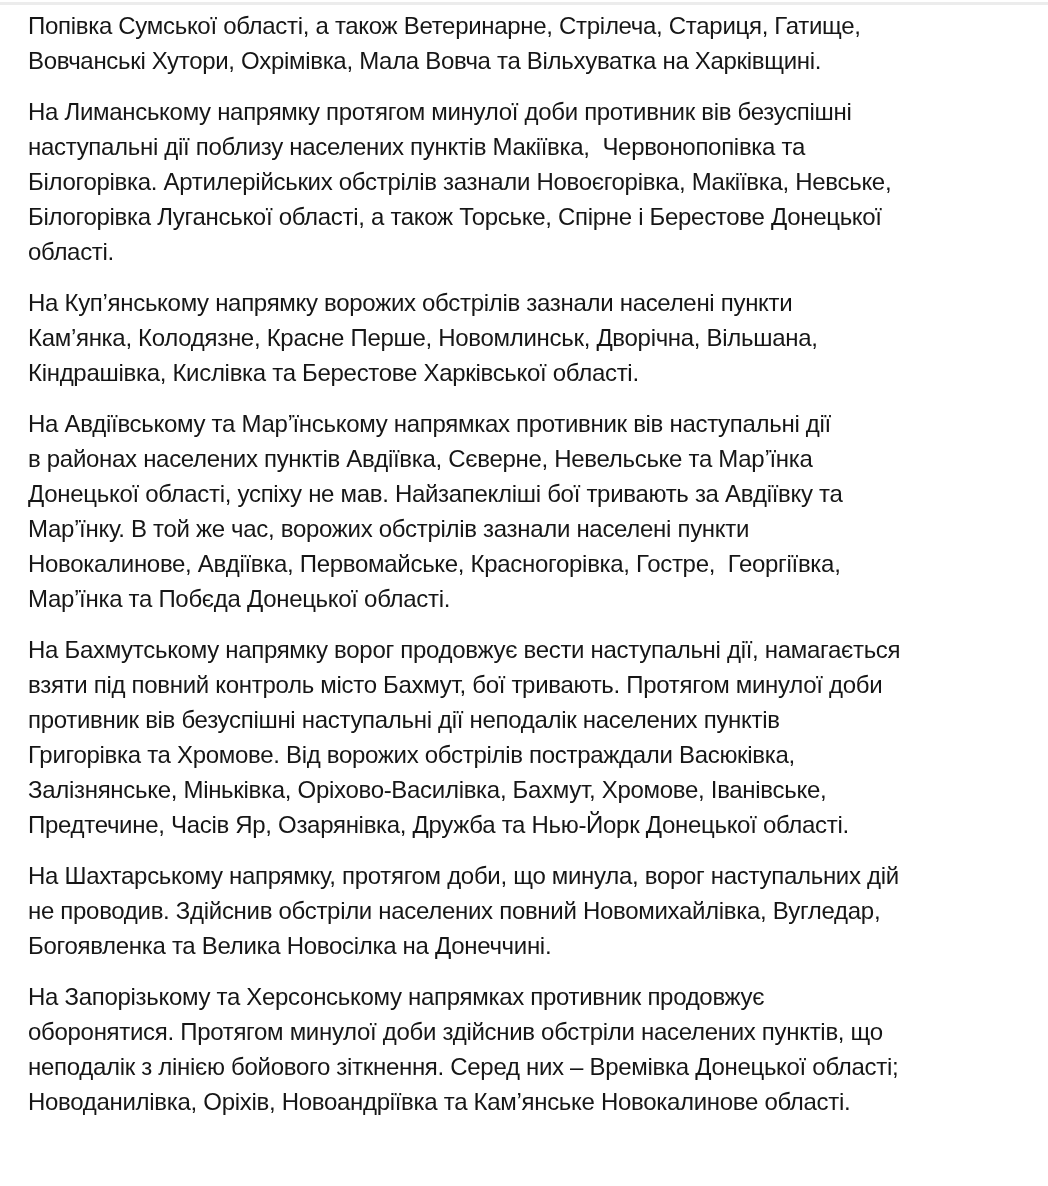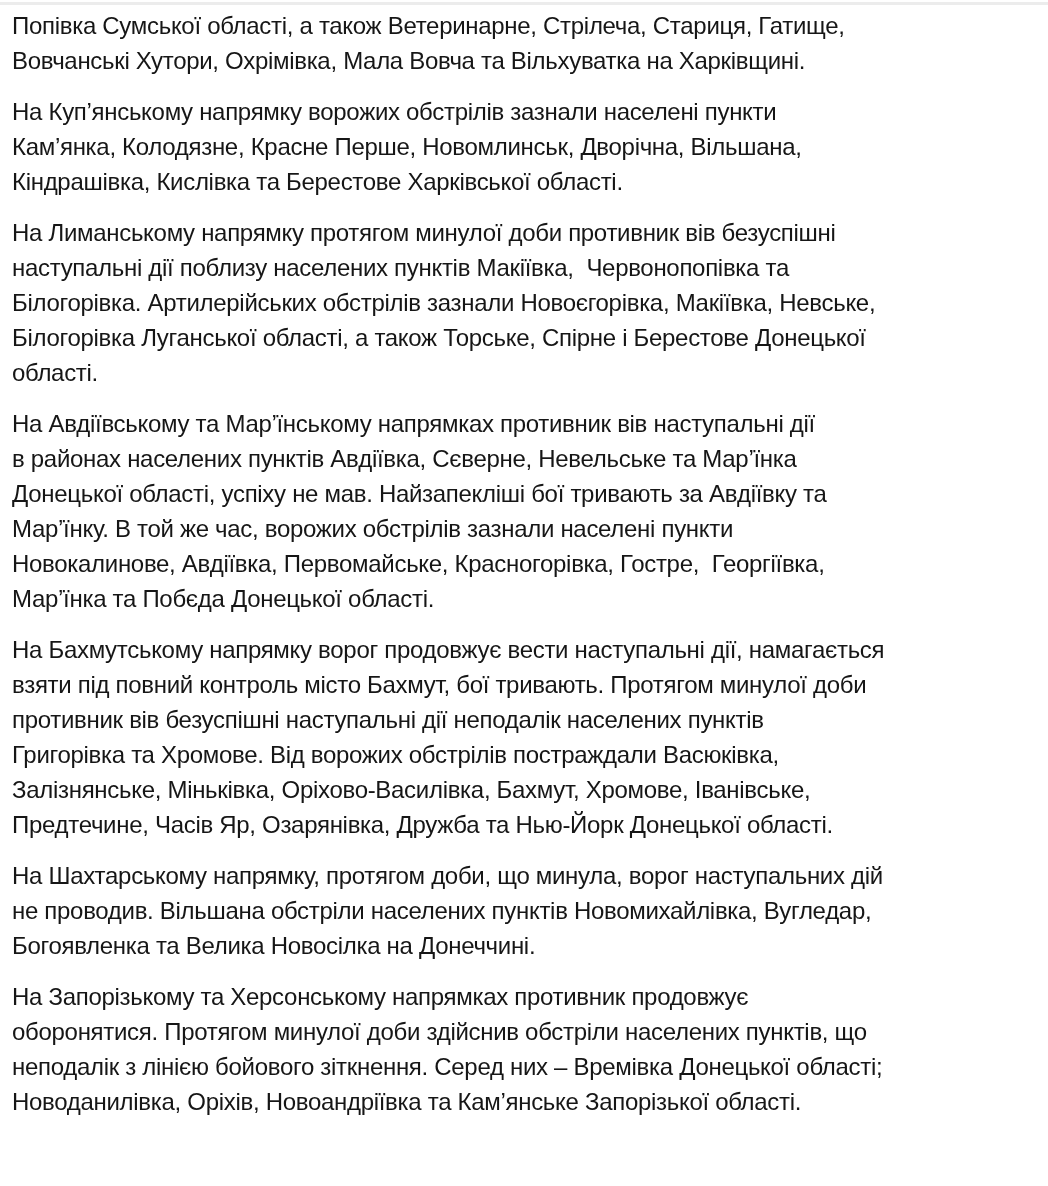--- a/index.html
+++ b/index.html
@@ -15,60 +15,60 @@
   }
   .top-divider {
     position: absolute;
     top: 2px;
     left: 0;
     width: 1048px;
     height: 3px;
     background: #ececec;
   }
   .article {
-    padding: 8px 30px 0 12px;
+    padding: 8px 30px 0 28px;
   }
   .report-paragraph {
     margin: 0 0 16px 0;
     font-size: 24px;
     line-height: 35px;
     font-weight: 400;
     letter-spacing: -0.3px;
     color: #161616;
     white-space: pre; 
   }
 </style>
 </head>
 <body>
 
 <div class="top-divider"></div>
 
 <div class="article">
   <p class="report-paragraph">Попівка Сумської області, а також Ветеринарне, Стрілеча, Стариця, Гатище,
 Вовчанські Хутори, Охрімівка, Мала Вовча та Вільхуватка на Харківщині.</p>
-  <p class="report-paragraph">На Куп’янському напрямку ворожих обстрілів зазнали населені пункти
-Кам’янка, Колодязне, Красне Перше, Новомлинськ, Дворічна, Вільшана,
-Кіндрашівка, Кислівка та Берестове Харківської області.</p>
   <p class="report-paragraph">На Лиманському напрямку протягом минулої доби противник вів безуспішні
 наступальні дії поблизу населених пунктів Макіївка,  Червонопопівка та
 Білогорівка. Артилерійських обстрілів зазнали Новоєгорівка, Макіївка, Невське,
 Білогорівка Луганської області, а також Торське, Спірне і Берестове Донецької
 області.</p>
+  <p class="report-paragraph">На Куп’янському напрямку ворожих обстрілів зазнали населені пункти
+Кам’янка, Колодязне, Красне Перше, Новомлинськ, Дворічна, Вільшана,
+Кіндрашівка, Кислівка та Берестове Харківської області.</p>
   <p class="report-paragraph">На Авдіївському та Мар’їнському напрямках противник вів наступальні дії
 в районах населених пунктів Авдіївка, Сєверне, Невельське та Мар’їнка
 Донецької області, успіху не мав. Найзапекліші бої тривають за Авдіївку та
 Мар’їнку. В той же час, ворожих обстрілів зазнали населені пункти
 Новокалинове, Авдіївка, Первомайське, Красногорівка, Гостре,  Георгіївка,
 Мар’їнка та Побєда Донецької області.</p>
   <p class="report-paragraph">На Бахмутському напрямку ворог продовжує вести наступальні дії, намагається
 взяти під повний контроль місто Бахмут, бої тривають. Протягом минулої доби
 противник вів безуспішні наступальні дії неподалік населених пунктів
 Григорівка та Хромове. Від ворожих обстрілів постраждали Васюківка,
 Залізнянське, Міньківка, Оріхово-Василівка, Бахмут, Хромове, Іванівське,
 Предтечине, Часів Яр, Озарянівка, Дружба та Нью-Йорк Донецької області.</p>
   <p class="report-paragraph">На Шахтарському напрямку, протягом доби, що минула, ворог наступальних дій
-не проводив. Вільшана обстріли населених пунктів Новомихайлівка, Вугледар,
+не проводив. Здійснив обстріли населених повний Новомихайлівка, Вугледар,
 Богоявленка та Велика Новосілка на Донеччині.</p>
   <p class="report-paragraph">На Запорізькому та Херсонському напрямках противник продовжує
 оборонятися. Протягом минулої доби здійснив обстріли населених пунктів, що
 неподалік з лінією бойового зіткнення. Серед них – Времівка Донецької області;
-Новоданилівка, Оріхів, Новоандріївка та Кам’янське Запорізької області.</p>
+Новоданилівка, Оріхів, Новоандріївка та Кам’янське Новокалинове області.</p>
 </div>
 
 </body></html>

